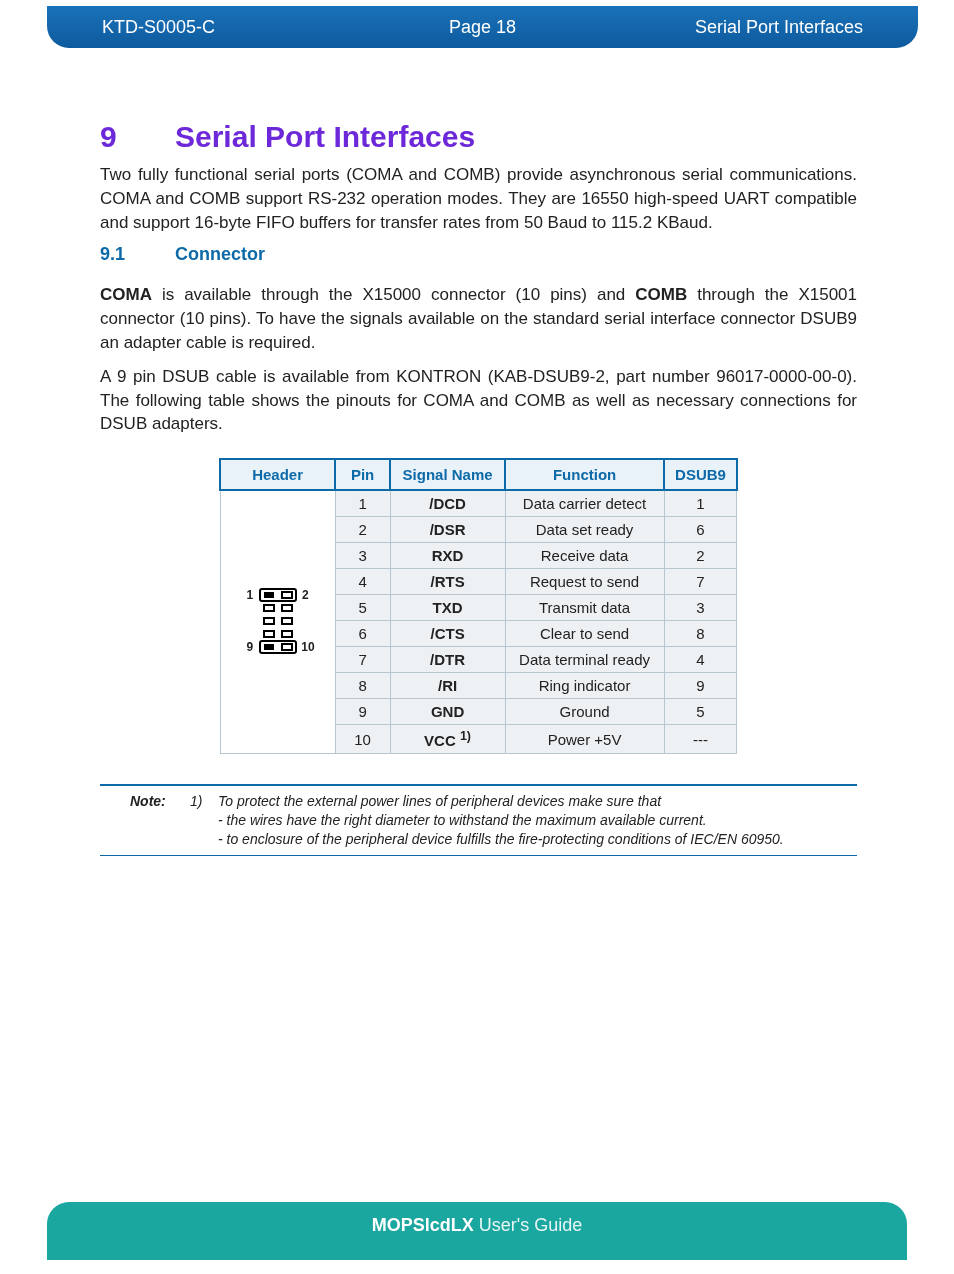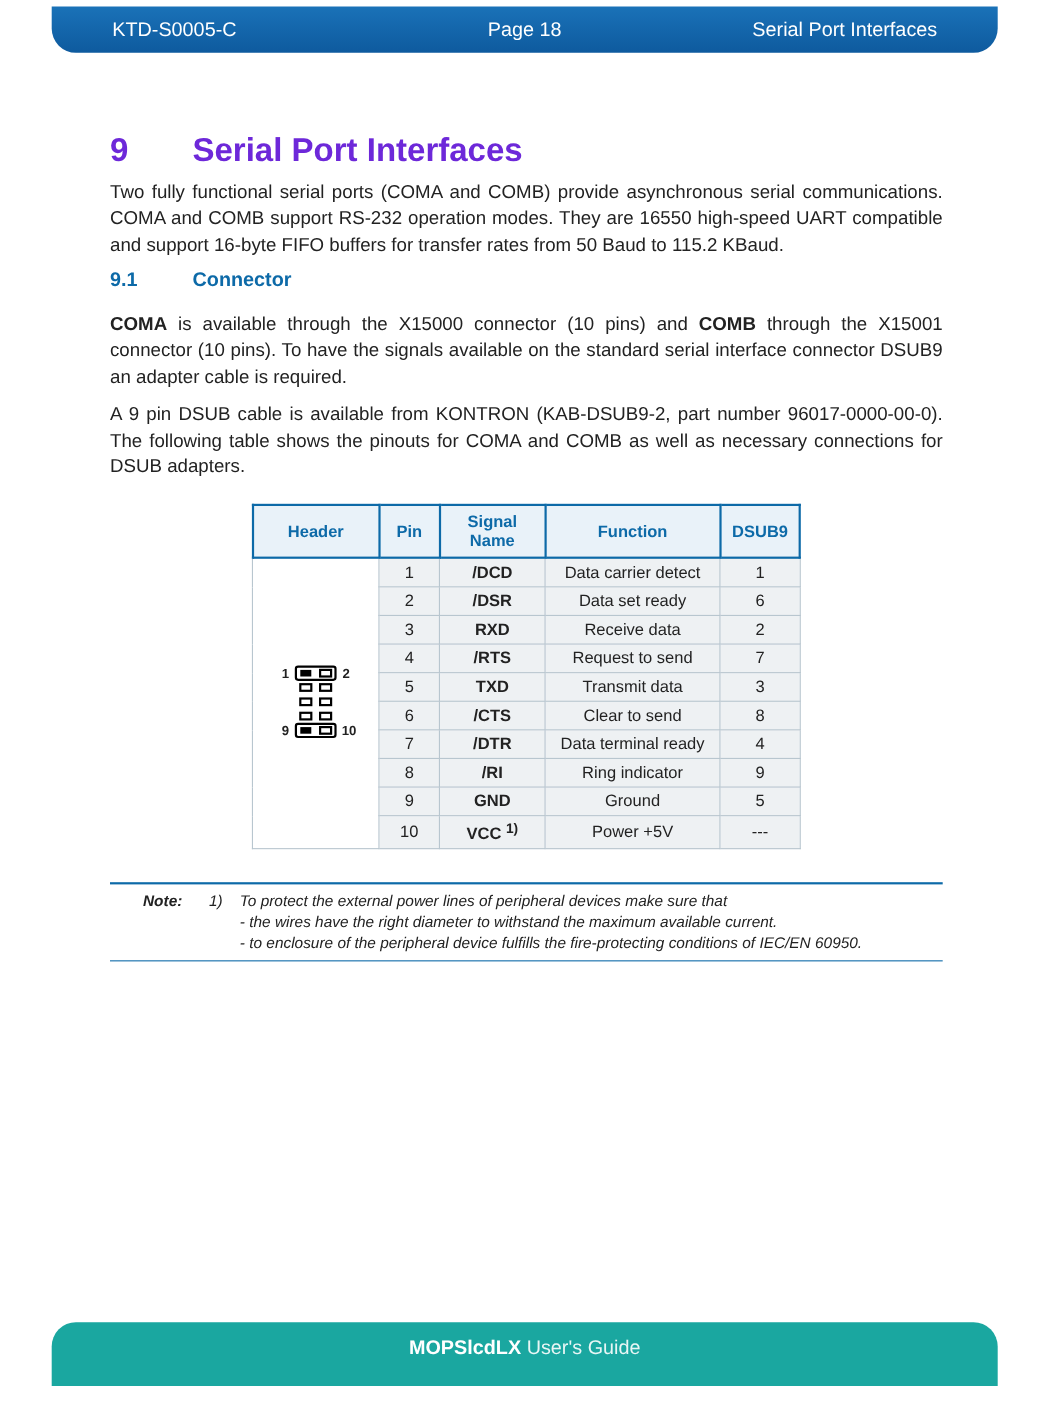--- a/index.html
+++ b/index.html
@@ -6,21 +6,21 @@
   body {
     font-family: "Segoe UI", "Trebuchet MS", Arial, sans-serif;
     background: #fff;
     width: 954px;
     height: 1274px;
     position: relative;
     color: #222;
   }
   .topbar {
     position: absolute;
-    top: 6px; left: 47px; right: 47px;
+    top: 6px; left: 47px; right: 36px;
     height: 42px;
     background: linear-gradient(to bottom, #1a72b8, #0e5a9e);
     border-radius: 0 0 22px 22px;
     color: #fff;
     display: flex;
     align-items: center;
     padding: 0 55px;
     font-size: 18px;
   }
   .tb-left { flex: 1; text-align: left; }
@@ -70,21 +70,21 @@
     text-align: center;
     padding: 4px 10px;
   }
   table.pin td.signal { font-weight: 700; }
   table.pin td.headercell {
     background: #fff;
     width: 115px;
     vertical-align: middle;
   }
   .col-pin { width: 55px; }
-  .col-signal { width: 96px; }
+  .col-signal { width: 115px; }
   .col-func { width: 159px; }
   .col-dsub { width: 60px; }
   .hr1 { margin-top: 30px; border: none; border-top: 2px solid #0d6aa8; }
   .notewrap {
     display: flex;
     font-size: 14px;
     font-style: italic;
     padding: 6px 0 6px 30px;
     line-height: 1.35;
   }

